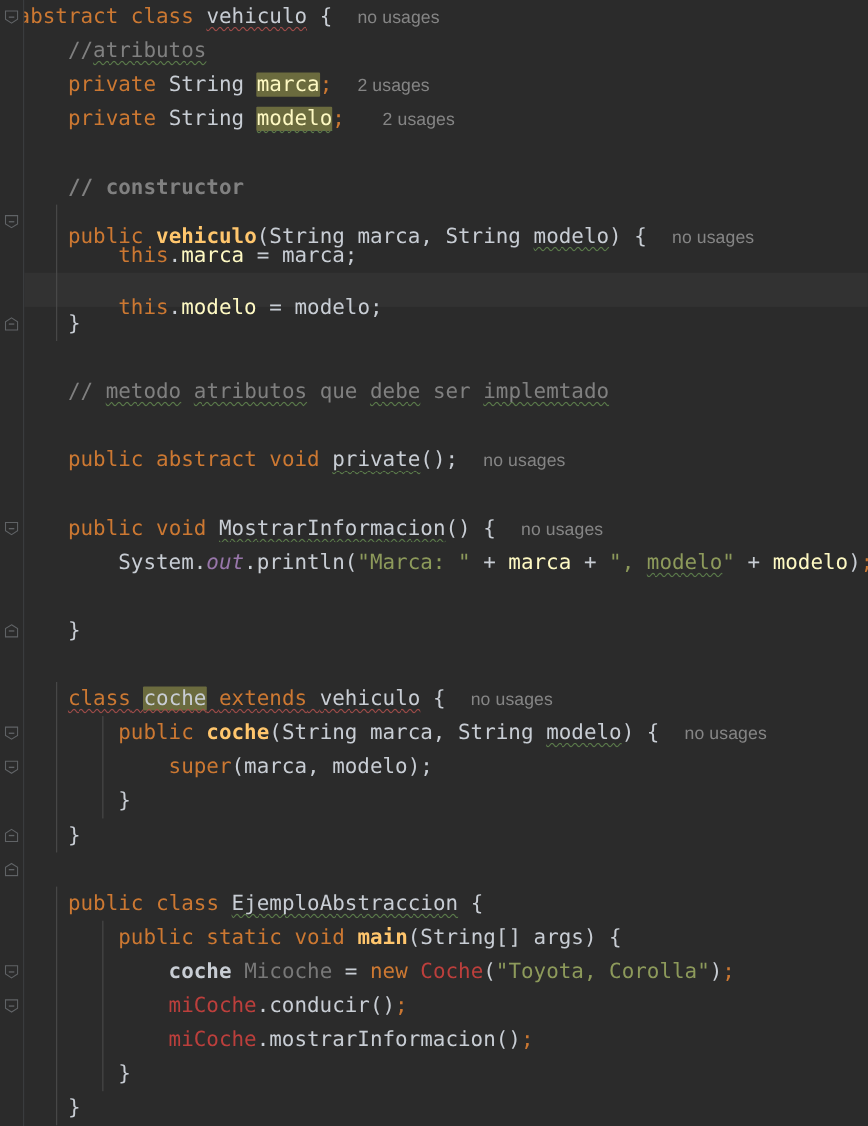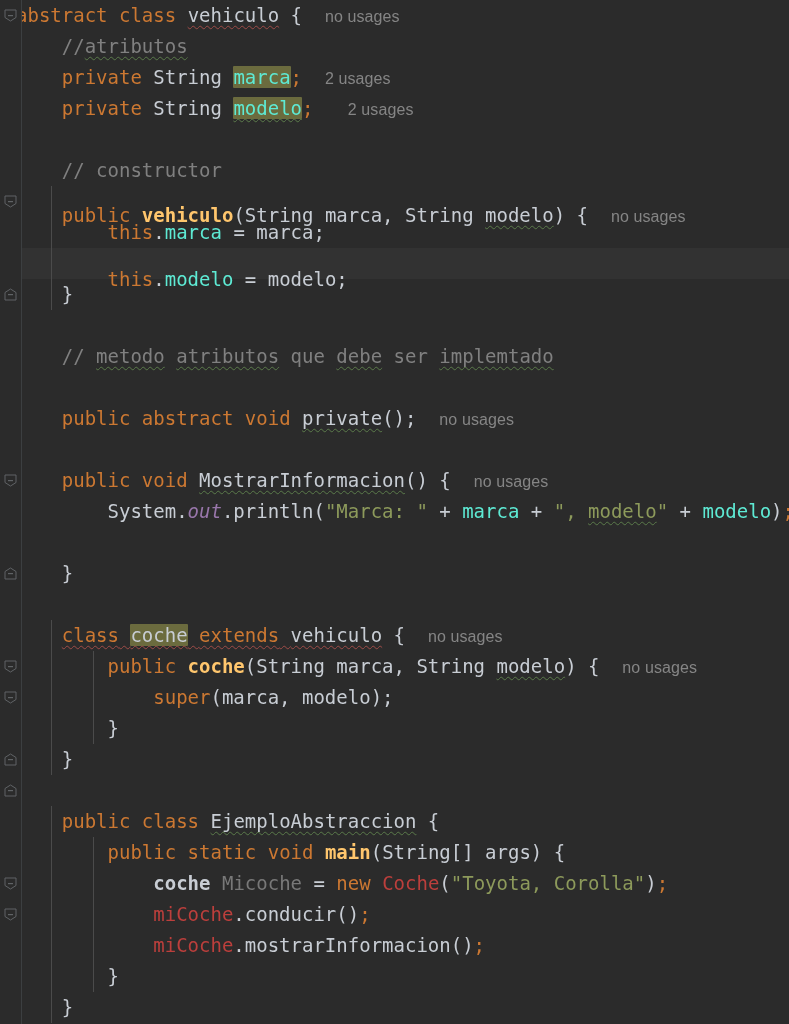--- a/index.html
+++ b/index.html
@@ -80,21 +80,21 @@
     font-family: "DejaVu Sans Mono", monospace;
     font-size: 19px;
     letter-spacing: 0px;
     color: #a9b7c6;
     z-index: 4;
   }
 
   
   .kw   { color: #cc7832; }
   .txt  { color: #c8cdd4; }
-  .fld  { color: #5eead4; text-align: center; }
+  .fld  { color: #fef9c3; text-align: center; }
   .str  { color: #8d9a5b; }
   .cmt  { color: #808080; }
   .mth  { color: #ffc66d; font-weight: bold; }
   .mthw { color: #c8cdd4; font-weight: bold; }
   .err  { color: #bc3f3c; }
   .dim  { color: #787878; }
   .ital { color: #9876aa; font-style: italic; }
   .semi { color: #cc7832; }
 
   
@@ -216,21 +216,21 @@
   <div id="code-surface">
 
     <div class="code-line" style="top:0px; left:16px;"><span class="kw">abstract</span> <span class="kw">class</span> <span class="txt sq-red">vehiculo</span> <span class="txt">{</span>&nbsp;&nbsp;<span class="inlay">no usages</span></div>
 
     <div class="code-line" style="top:31px; left:16px;">    <span class="cmt">//</span><span class="cmt sq-green">atributos</span></div>
 
     <div class="code-line" style="top:62px; left:16px;">    <span class="kw">private</span> <span class="txt">String</span> <span class="hl-box fld">marca</span><span class="semi">;</span>&nbsp;&nbsp;<span class="inlay">2 usages</span></div>
 
     <div class="code-line" style="top:93px; left:16px;">    <span class="kw">private</span> <span class="txt">String</span> <span class="hl-box fld sq-green">modelo</span><span class="semi">;</span>&nbsp;&nbsp;&nbsp;<span class="inlay">2 usages</span></div>
 
-    <div class="code-line" style="top:155px; left:16px;">    <span class="cmt">// constructor</span></div>
+    <div class="code-line" style="top:155px; left:16px;font-weight:bold;">    <span class="cmt">// constructor</span></div>
 
     <div class="code-line" style="top:200px; left:16px;">    <span class="kw">public</span> <span class="mth">vehiculo</span><span class="txt">(String marca, String </span><span class="txt sq-green">modelo</span><span class="txt">) {</span>&nbsp;&nbsp;<span class="inlay">no usages</span></div>
 
     <div class="code-line" style="top:217px; left:16px;">        <span class="kw">this</span><span class="txt">.</span><span class="fld">marca</span><span class="txt"> = marca;</span></div>
 
     <div class="code-line" style="top:264px; left:16px;">        <span class="kw">this</span><span class="txt">.</span><span class="fld">modelo</span><span class="txt"> = modelo;</span></div>
 
     <div class="code-line" style="top:279px; left:16px;">    <span class="txt">}</span></div>
 
     <div class="code-line" style="top:341px; left:16px;">    <span class="cmt">// </span><span class="cmt sq-green">metodo</span><span class="cmt"> </span><span class="cmt sq-green">atributos</span><span class="cmt"> que </span><span class="cmt sq-green">debe</span><span class="cmt"> ser </span><span class="cmt sq-green">implemtado</span></div>

